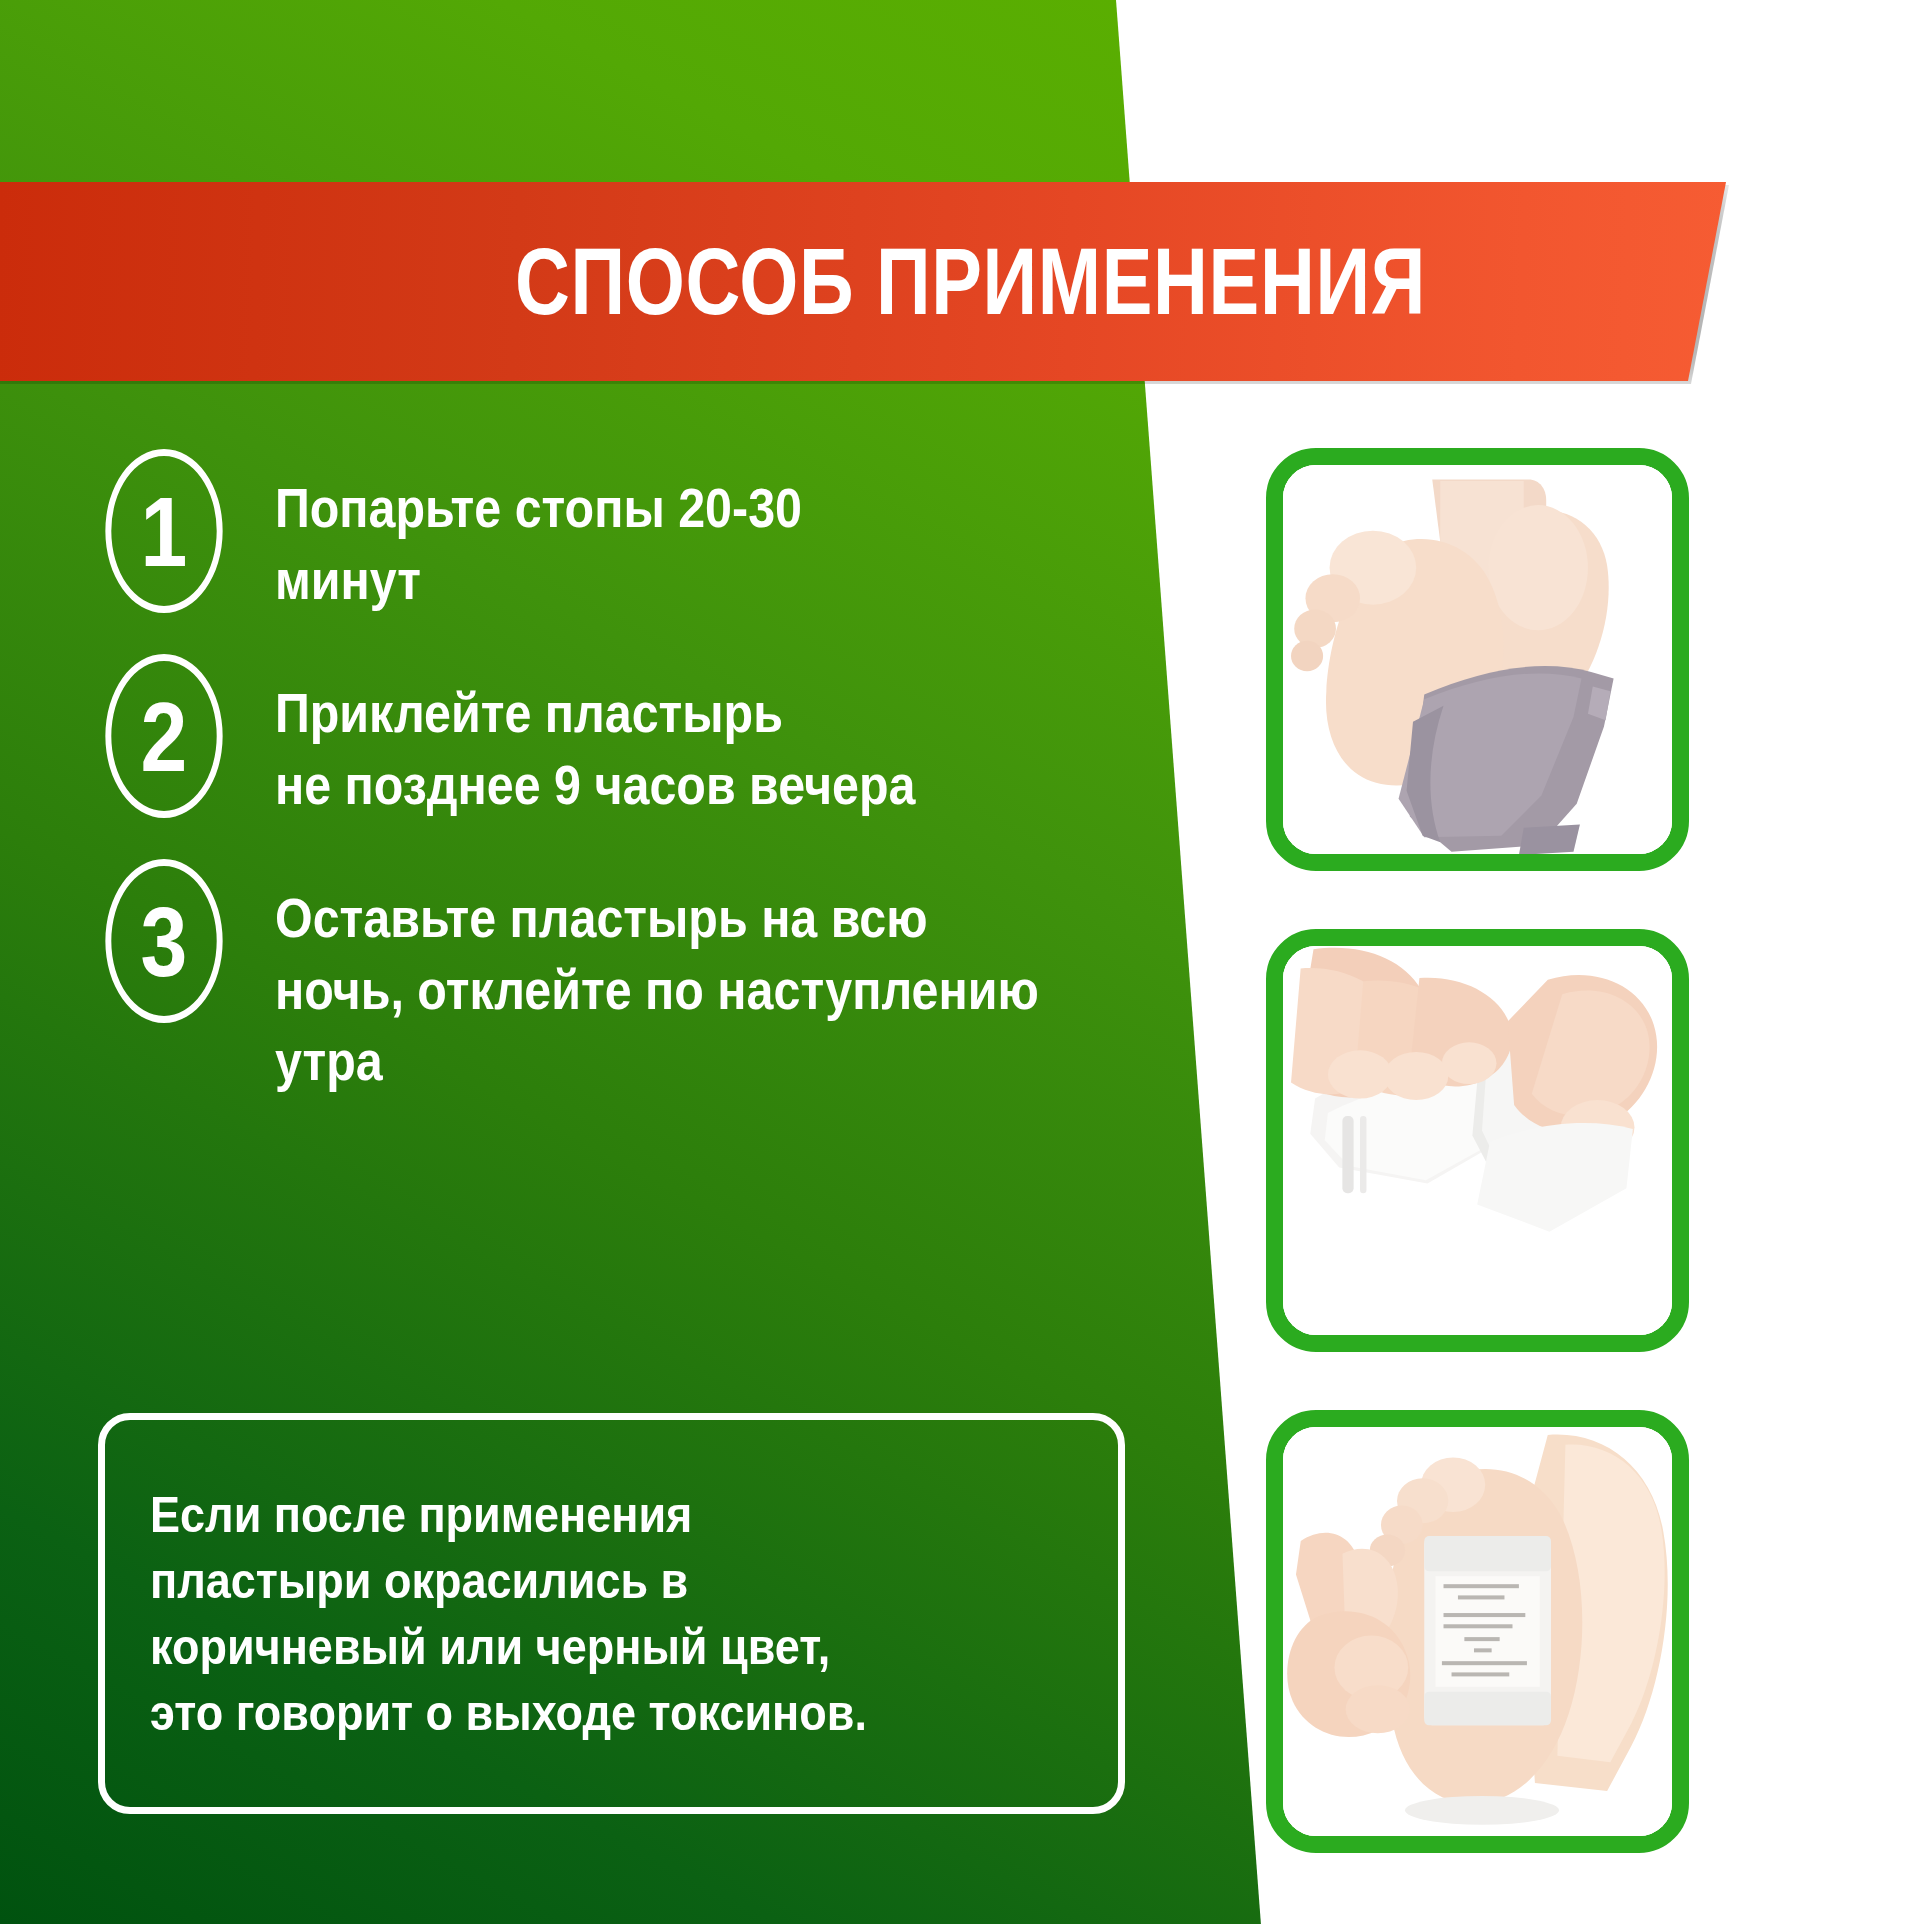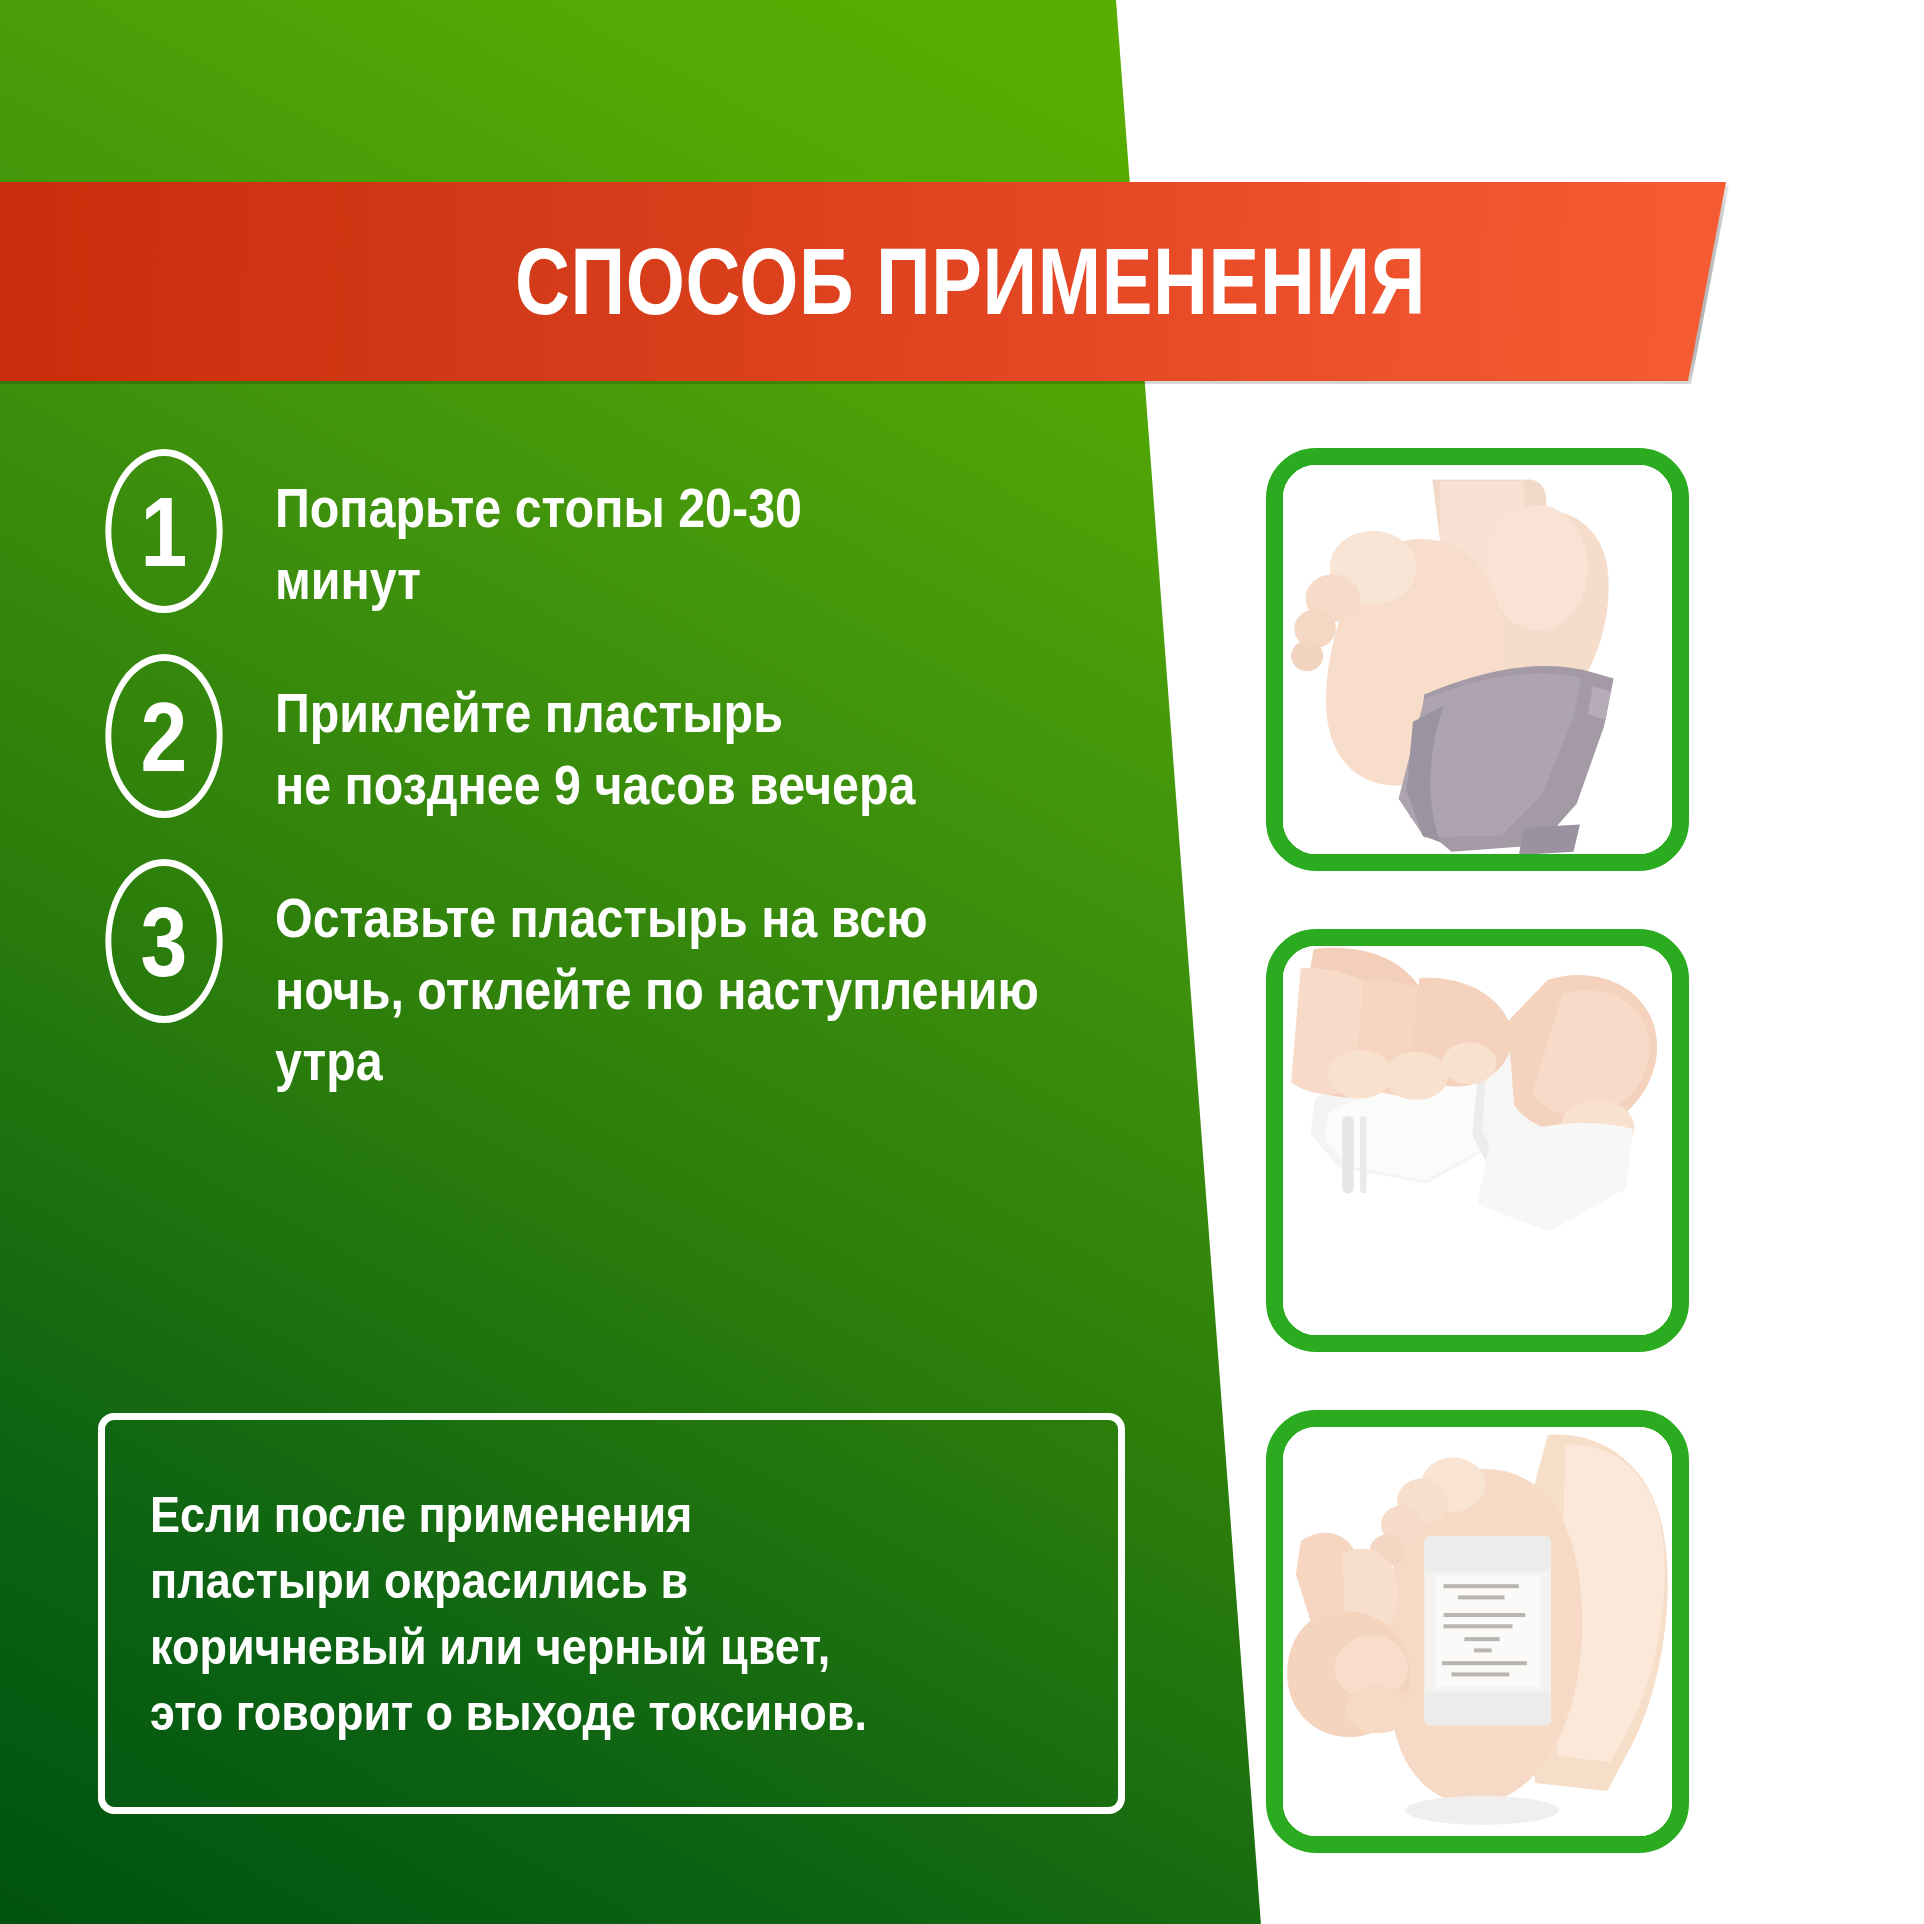--- a/index.html
+++ b/index.html
@@ -72,21 +72,21 @@
     max-width:1043px;
   }
   .step-1 .step-badge{margin-top:0;}
   .step-2{margin-top:38px;}
   .step-3{margin-top:38px;}
 
   
   .note-box{
     position:absolute;left:98px;top:1413px;width:1027px;height:401px;
     border:7.2px solid #ffffff;
-    border-radius:16px;
+    border-radius:32px;
     box-sizing:border-box;
     display:flex;align-items:center;
   }
   .note-text{
     color:#ffffff;
     font-size:50px;
     font-weight:700;
     line-height:1.32;
     padding:0 50px;
     transform:scaleX(0.90);

